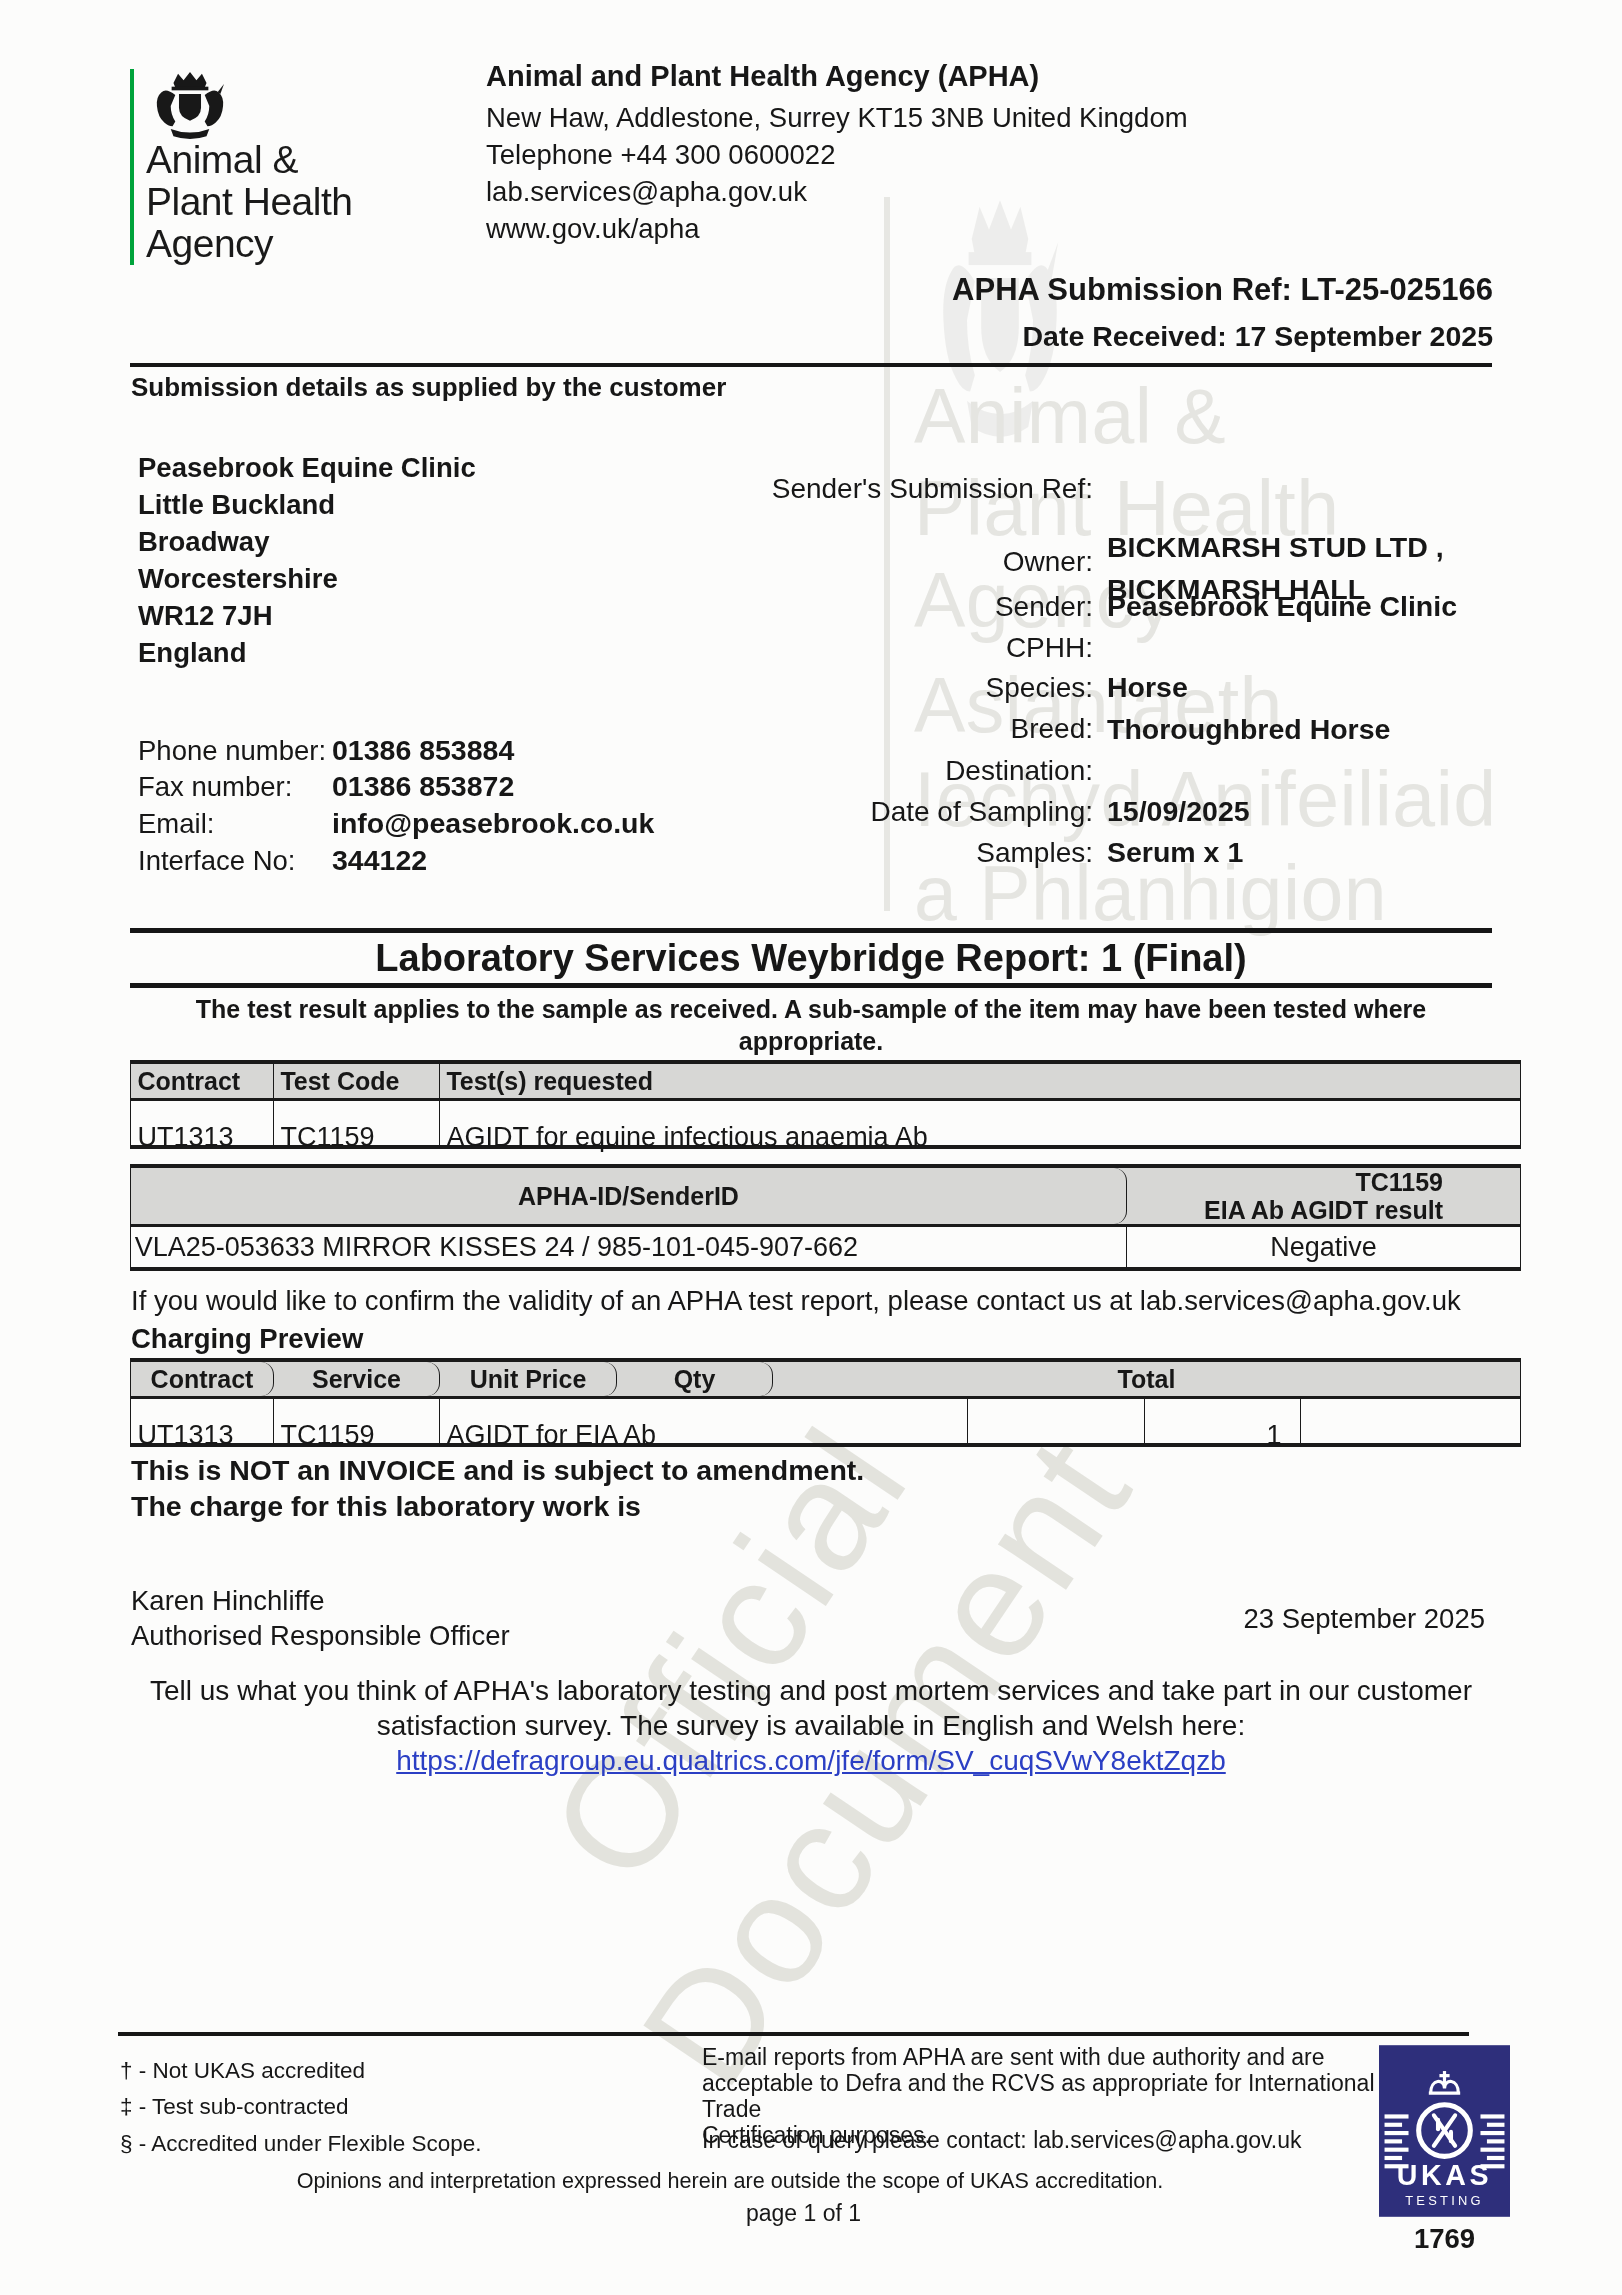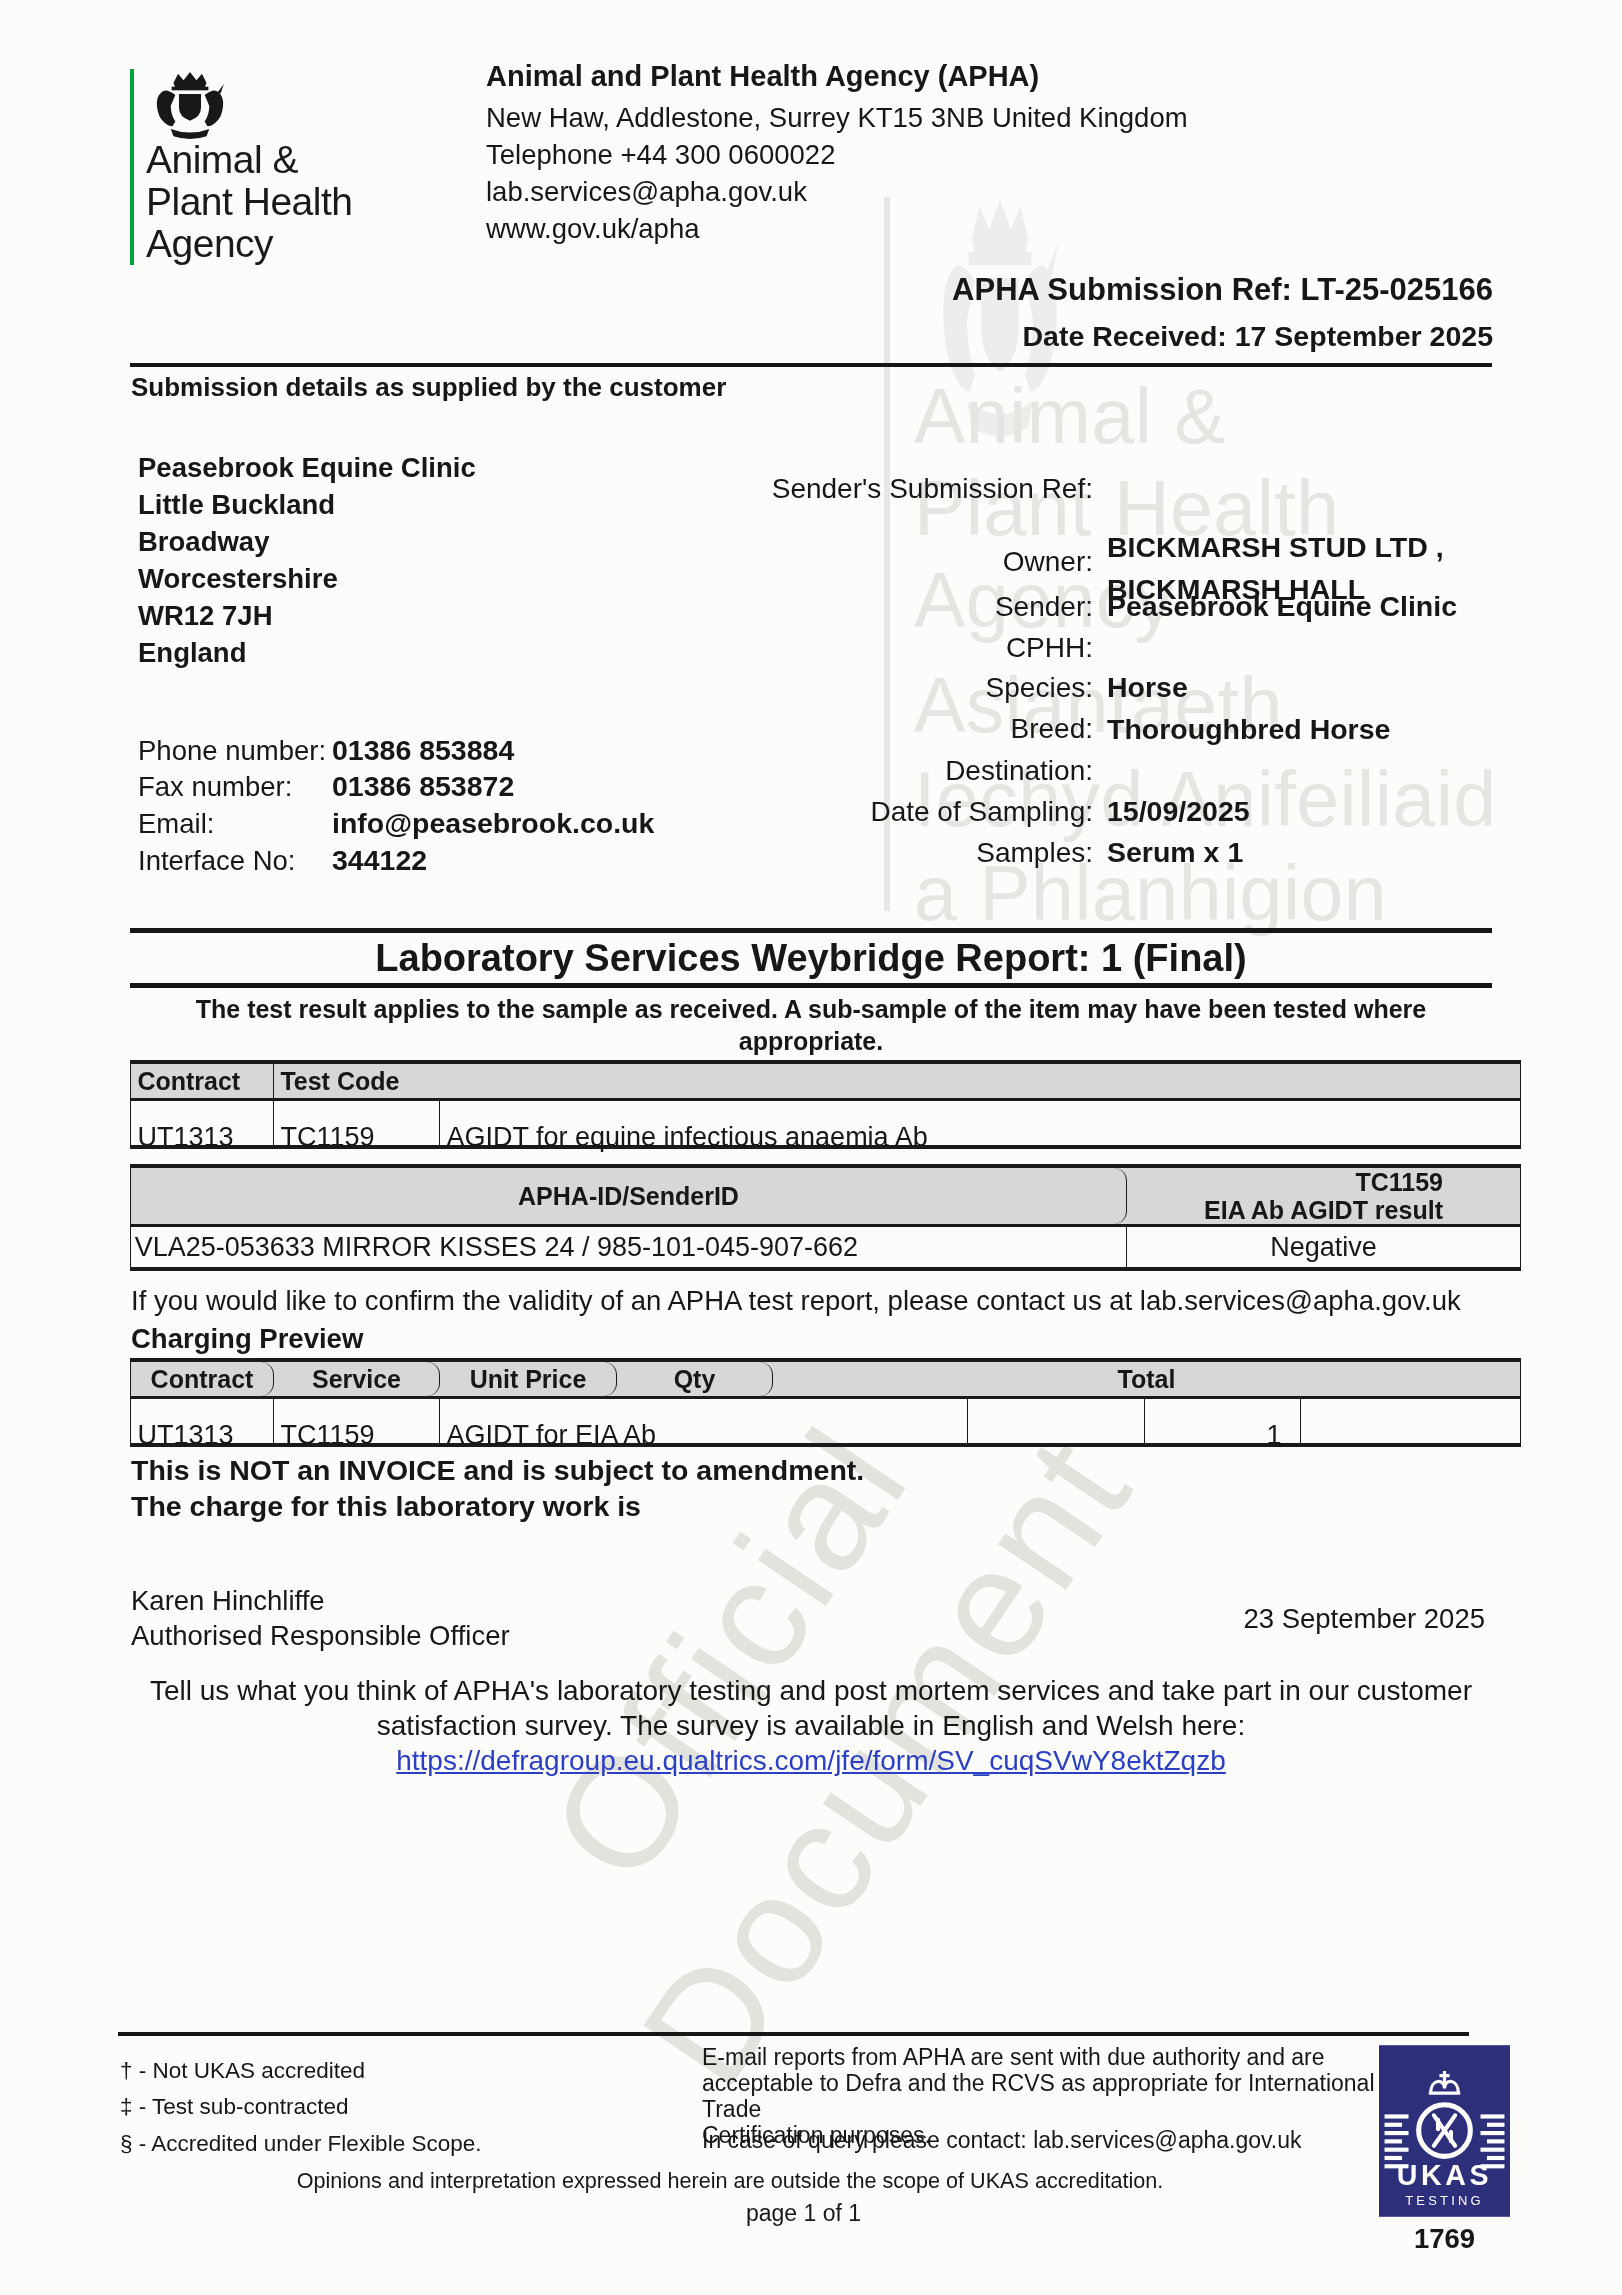--- a/index.html
+++ b/index.html
@@ -162,20 +162,21 @@
   <div class="rule rule-thick" style="top:928px"></div>
   <div class="abs ctr b" style="left:130px; top:937px; width:1362px; font-size:38px;">Laboratory Services Weybridge Report: 1 (Final)</div>
   <div class="rule rule-thick" style="top:983px"></div>
   <div class="abs ctr b" style="left:130px; top:995px; width:1362px; font-size:25px;">The test result applies to the sample as received. A sub-sample of the item may have been tested where</div>
   <div class="abs ctr b" style="left:130px; top:1027px; width:1362px; font-size:25px;">appropriate.</div>
 
   <div class="tbl" style="top:1060px">
     <div class="tr head" style="height:37px">
       <div class="td" style="width:143px">Contract</div>
       <div class="td" style="width:166px">Test Code</div>
+      <div class="td grow">Test(s) requested</div>
     </div>
     <div class="tr data" style="height:44px">
       <div class="td top" style="width:143px">UT1313</div>
       <div class="td top" style="width:166px">TC1159</div>
       <div class="td top grow">AGIDT for equine infectious anaemia Ab</div>
     </div>
   </div>
 
   <div class="tbl" style="top:1164px">
     <div class="tr head" style="height:59px">

